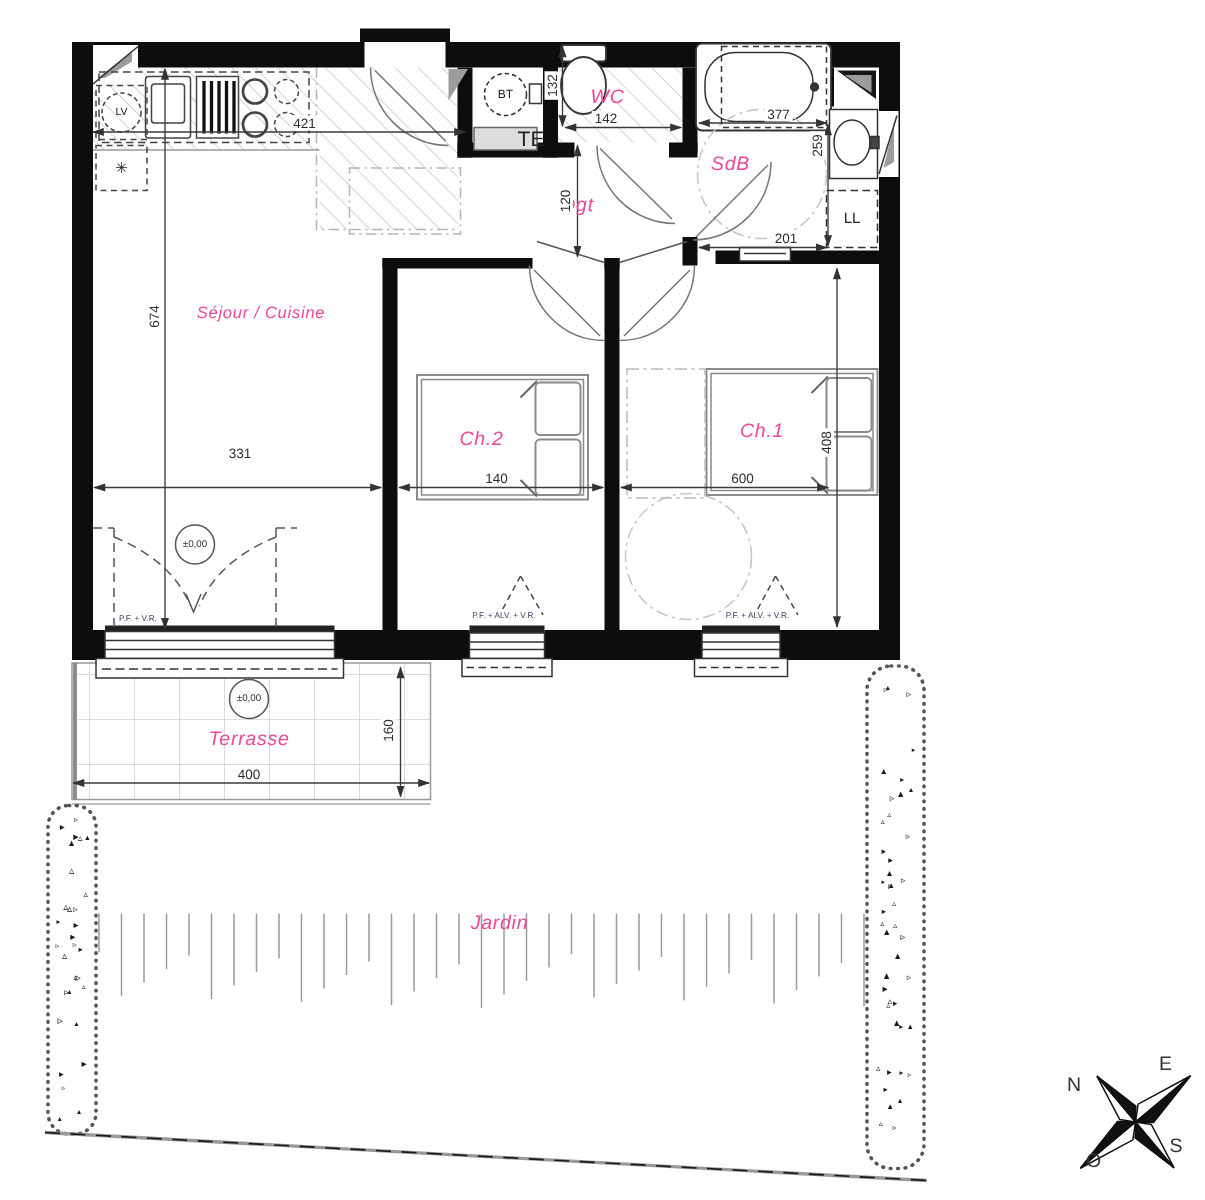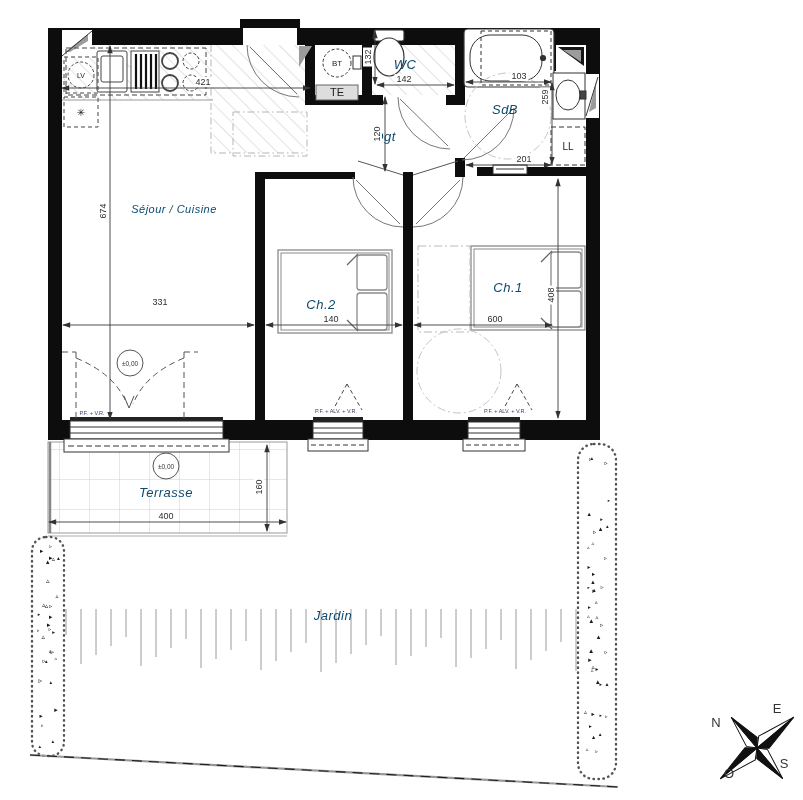--- a/index.html
+++ b/index.html
@@ -1,19 +1,19 @@
 <!DOCTYPE html>
 <html><head>
 <meta charset="utf-8">
 <style>
   html,body{margin:0;padding:0;background:#fff;}
   #stage{position:relative;width:803px;height:800px;background:#fff;overflow:hidden;
          font-family:"Liberation Sans",sans-serif;}
   #plan-svg{position:absolute;left:0;top:0;}
-  .lbl{position:absolute;transform:translate(-50%,-50%);font-style:italic;color:#0c4a6e;
+  .lbl{position:absolute;transform:translate(-50%,-50%);font-style:italic;color:#ec4899;
        white-space:nowrap;letter-spacing:.5px;}
   .room{font-size:13px;}
   .big{font-size:11px;}
   .eq{font-style:normal;color:#222;letter-spacing:0;}
   .dim{font-style:normal;font-size:9px;color:#2e2e2e;background:#fff;padding:0 2px;
        letter-spacing:0;line-height:10px;}
   .dim.v{transform:translate(-50%,-50%) rotate(-90deg);}
   .winlbl{font-style:normal;font-size:5.5px;color:#3c3f63;letter-spacing:0;background:#fff;}
   .lvl{font-style:normal;font-size:6.5px;color:#333;letter-spacing:0;}
 </style>
@@ -355,47 +355,47 @@
     <text x="716" y="727">N</text>
     <text x="777" y="713">E</text>
     <text x="784" y="768">S</text>
     <text x="729" y="778">O</text>
   </g>
 </svg>
 
 <span class="lbl big" style="left:174px;top:209px">Séjour / Cuisine</span>
 <span class="lbl room" style="left:385px;top:136px">Dgt</span>
 <span class="lbl room" style="left:405px;top:64px">WC</span>
-<span class="lbl room" style="left:505px;top:109px">SdB</span>
-<span class="lbl room" style="left:321px;top:304px">Ch.2</span>
+<span class="lbl room" style="left:487px;top:109px">SdB</span>
+<span class="lbl room" style="left:321px;top:292px">Ch.2</span>
 <span class="lbl room" style="left:508px;top:287px">Ch.1</span>
 <span class="lbl room" style="left:166px;top:492px">Terrasse</span>
 <span class="lbl room" style="left:333px;top:615px">Jardin</span>
 
 <span class="lbl eq" style="left:81px;top:75px;font-size:7px">LV</span>
 <span class="lbl eq" style="left:337px;top:63px;font-size:8px">BT</span>
-<span class="lbl eq" style="left:337px;top:92px;font-size:11px">TE</span>
+<span class="lbl eq" style="left:354px;top:92px;font-size:14px">TE</span>
 <span class="lbl eq" style="left:568px;top:146px;font-size:10px">LL</span>
 <span class="lbl eq" style="left:81px;top:112px;font-size:10px">✳</span>
 
 <span class="lbl lvl" style="left:130px;top:363px">±0,00</span>
 <span class="lbl lvl" style="left:166px;top:466px">±0,00</span>
 
 <span class="lbl winlbl" style="left:92px;top:413px">P.F. + V.R.</span>
 <span class="lbl winlbl" style="left:336px;top:411px">P.F. + ALV. + V.R.</span>
 <span class="lbl winlbl" style="left:505px;top:411px">P.F. + ALV. + V.R.</span>
 
 <span class="lbl dim" style="left:203px;top:82px">421</span>
 <span class="lbl dim v" style="left:103px;top:211px">674</span>
 <span class="lbl dim" style="left:160px;top:302px">331</span>
 <span class="lbl dim" style="left:331px;top:319px">140</span>
 <span class="lbl dim" style="left:495px;top:319px">600</span>
 <span class="lbl dim v" style="left:551px;top:295px">408</span>
 <span class="lbl dim v" style="left:377px;top:134px">120</span>
 <span class="lbl dim v" style="left:368px;top:57px">132</span>
 <span class="lbl dim" style="left:404px;top:79px">142</span>
-<span class="lbl dim" style="left:519px;top:76px">103</span>
+<span class="lbl dim" style="left:519px;top:76px">377</span>
 <span class="lbl dim v" style="left:545px;top:97px">259</span>
 <span class="lbl dim" style="left:524px;top:159px">201</span>
 <span class="lbl dim" style="left:166px;top:516px">400</span>
 <span class="lbl dim v" style="left:259px;top:487px">160</span>
 
 </div>
 
 </body></html>

